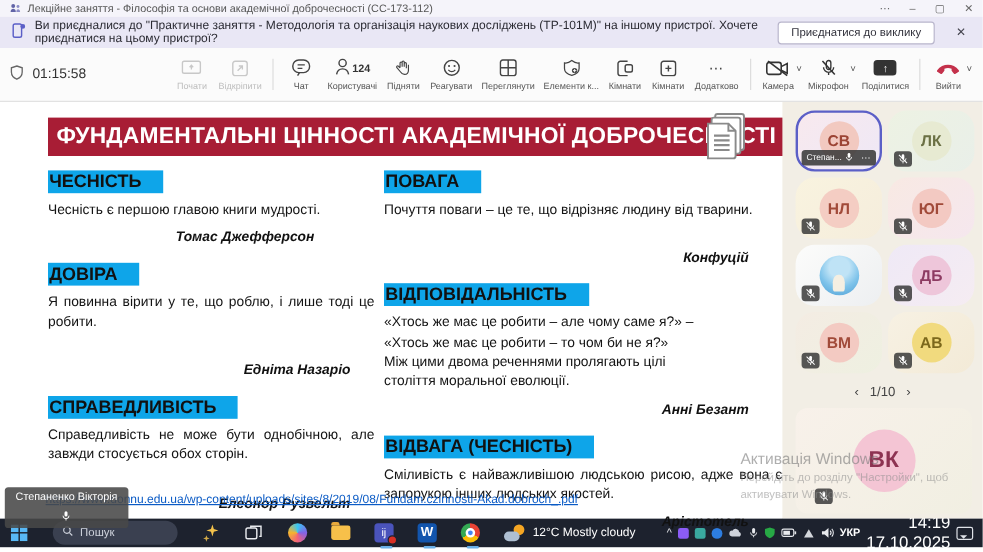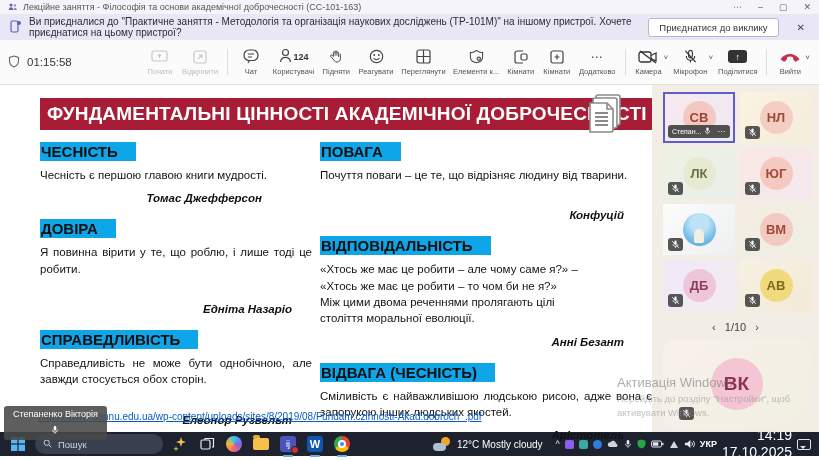--- a/index.html
+++ b/index.html
@@ -48,21 +48,21 @@
   .author.pr50 { padding-right:50px; }
   .author.pr20 { padding-right:20px; }
   .author.pr30 { padding-right:28px; }
   .author.a-gap { margin-top:26px; }
 
   .slide-link { position:absolute; left:38px; top:326px; font-size:10px; color:#0b5bc5; text-decoration:underline; white-space:nowrap; }
   .presenter { position:absolute; left:4px; top:321px; background:rgba(72,72,72,.88); color:#fff; font-size:9px; padding:3px 9px; border-radius:3px; display:flex; align-items:center; gap:6px; z-index:5; white-space:nowrap;flex-direction:column; }
 
   
   .tiles { position:absolute; top:7px; left:11px; display:grid; grid-template-columns:72px 72px; gap:5px; }
-  .tile { height:51px; border-radius:0; position:relative; display:flex; align-items:center; justify-content:center; }
+  .tile { height:51px; border-radius:16px; position:relative; display:flex; align-items:center; justify-content:center; }
   .tile-1 { background:linear-gradient(135deg,#f8e9ee,#eee8f6); border:2px solid #5b5fc7; }
   .tile-2 { background:linear-gradient(135deg,#edf2e3,#e9efe9); }
   .tile-3 { background:linear-gradient(135deg,#f9f3df,#f5eddc); }
   .tile-4 { background:linear-gradient(135deg,#f8e9e3,#f5e7ee); }
   .tile-5 { background:linear-gradient(135deg,#fcfcfb,#edeff1); }
   .tile-6 { background:linear-gradient(135deg,#f4ece3,#eef0e1); }
   .tile-7 { background:linear-gradient(135deg,#efe9f6,#f5ecf2); }
   .tile-8 { background:linear-gradient(135deg,#f7f1e3,#f3ead7); }
   .avatar { width:33px; height:33px; border-radius:50%; display:flex; align-items:center; justify-content:center; font-size:13px; font-weight:bold; }
   .av-1 { background:#f2c9c0; color:#9c4434; }
@@ -81,21 +81,21 @@
   .featured { position:absolute; top:255px; left:11px; width:147px; height:88px; border-radius:10px; background:linear-gradient(135deg,#f8f1ea,#f1efe2); display:flex; align-items:center; justify-content:center; }
   .featured .avatar { width:52px; height:52px; font-size:19px; background:#f4c5d4; color:#8d3352; }
   .featured .mutebadge { left:16px; bottom:8px; }
 
   
   .watermark { position:absolute; left:617px; top:375px; width:200px; z-index:9; pointer-events:none; color:rgba(125,125,125,.62); }
   .watermark .w1 { font-size:13px; }
   .watermark .w2 { font-size:9.5px; margin-top:3px; color:rgba(140,140,140,.55); }
 
   
-  .taskbar { height:24px; background:#1d222e; display:flex; align-items:center; padding:0 8px; gap:7px; color:#fff; }
+  .taskbar { height:24px; background:#1d222e; display:flex; align-items:center; padding:0 8px; gap:20px; color:#fff; }
   .search { width:128px; height:20px; background:#3a4050; border-radius:10px; display:flex; align-items:center; gap:6px; padding:0 8px; font-size:9.5px; color:#cfd3dc; }
   .app { width:20px; height:20px; display:flex; align-items:center; justify-content:center; position:relative; }
   .app .runbar { position:absolute; bottom:-3px; left:5px; width:10px; height:2px; background:#6ab0e8; border-radius:1px; }
   .word-sq { width:16px; height:16px; background:#1255ad; color:#fff; font-size:11px; font-weight:bold; border-radius:3px; display:flex; align-items:center; justify-content:center; }
   .chrome-c { width:16px; height:16px; border-radius:50%; background:conic-gradient(#ea4335 0 33%,#fbbc05 0 66%,#34a853 0 100%); position:relative; }
   .chrome-c:after { content:""; position:absolute; inset:4px; background:#4285f4; border:2px solid #fff; border-radius:50%; }
   .copilot-c { width:16px; height:16px; border-radius:50%; background:conic-gradient(#37c6f4,#8263e6,#f2617a,#f7b42c,#37c6f4); }
   .folder-i { width:16px; height:12px; background:#f7c04a; border-radius:2px; position:relative; }
   .folder-i:before { content:""; position:absolute; top:-3px; left:0; width:7px; height:3px; background:#e8a93c; border-radius:2px 2px 0 0; }
   .teams-i { width:16px; height:16px; background:#4a53bb; border-radius:3px; position:relative; display:flex; align-items:center; justify-content:center; color:#fff; font-size:9px; }
@@ -117,21 +117,21 @@
 
 <div class="titlebar">
   <span class="tb-appicon">
     <svg width="9" height="8" viewBox="0 0 9 8">
         <circle cx="3" cy="2" r="1.6" fill="#6264a7"></circle>
         <circle cx="7" cy="2.4" r="1.2" fill="#8b8cc7"></circle>
         <path d="M0.8 7c0-2 1.2-2.7 2.2-2.7S5.2 5 5.2 7z" fill="#6264a7"></path>
         <path d="M5.6 7c0-1.6.8-2.2 1.5-2.2S8.8 5.6 8.8 7z" fill="#8b8cc7"></path>
       </svg>
   </span>
-  <span>Лекційне заняття - Філософія та основи академічної доброчесності (CC-101-163)</span>
+  <span>Лекційне заняття - Філософія та основи академічної доброчесності (CC-173-112)</span>
   <div class="win-controls">
     <span>⋯</span>
     <span>–</span>
     <span>▢</span>
     <span>✕</span>
   </div>
 </div>
 
 <div class="notifbar">
   <span>
@@ -375,33 +375,33 @@
           <span>
             <svg width="7" height="8" viewBox="0 0 16 18">
                 <rect x="5.5" y="1" width="5" height="9" rx="2.5" fill="#fff"></rect>
                 <path d="M3 8.5a5 5 0 0 0 10 0M8 13.5v3" stroke="#fff" stroke-width="1.6" fill="none"></path>
               </svg>
           </span>
           <span class="nb-more">⋯</span>
         </div>
       </div>
 
+      <div class="tile tile-2">
+        <div class="avatar av-2">ЛК</div>
+        <div class="mutebadge">
+            <svg width="9" height="9" viewBox="0 0 16 16">
+              <rect x="6" y="1" width="4" height="7.5" rx="2" fill="#fff"></rect>
+              <path d="M3.5 7a4.5 4.5 0 0 0 9 0M8 11.5v3" stroke="#fff" stroke-width="1.3" fill="none"></path>
+              <line x1="2" y1="2" x2="14" y2="14" stroke="#fff" stroke-width="1.5"></line>
+            </svg>
+          </div>
+      </div>
+
       <div class="tile tile-3">
         <div class="avatar av-3">НЛ</div>
-        <div class="mutebadge">
-            <svg width="9" height="9" viewBox="0 0 16 16">
-              <rect x="6" y="1" width="4" height="7.5" rx="2" fill="#fff"></rect>
-              <path d="M3.5 7a4.5 4.5 0 0 0 9 0M8 11.5v3" stroke="#fff" stroke-width="1.3" fill="none"></path>
-              <line x1="2" y1="2" x2="14" y2="14" stroke="#fff" stroke-width="1.5"></line>
-            </svg>
-          </div>
-      </div>
-
-      <div class="tile tile-2">
-        <div class="avatar av-2">ЛК</div>
         <div class="mutebadge">
             <svg width="9" height="9" viewBox="0 0 16 16">
               <rect x="6" y="1" width="4" height="7.5" rx="2" fill="#fff"></rect>
               <path d="M3.5 7a4.5 4.5 0 0 0 9 0M8 11.5v3" stroke="#fff" stroke-width="1.3" fill="none"></path>
               <line x1="2" y1="2" x2="14" y2="14" stroke="#fff" stroke-width="1.5"></line>
             </svg>
           </div>
       </div>
 
       <div class="tile tile-4">
@@ -421,33 +421,33 @@
           </div>
         <div class="mutebadge">
             <svg width="9" height="9" viewBox="0 0 16 16">
               <rect x="6" y="1" width="4" height="7.5" rx="2" fill="#fff"></rect>
               <path d="M3.5 7a4.5 4.5 0 0 0 9 0M8 11.5v3" stroke="#fff" stroke-width="1.3" fill="none"></path>
               <line x1="2" y1="2" x2="14" y2="14" stroke="#fff" stroke-width="1.5"></line>
             </svg>
           </div>
       </div>
 
+      <div class="tile tile-7">
+        <div class="avatar av-7">ДБ</div>
+        <div class="mutebadge">
+            <svg width="9" height="9" viewBox="0 0 16 16">
+              <rect x="6" y="1" width="4" height="7.5" rx="2" fill="#fff"></rect>
+              <path d="M3.5 7a4.5 4.5 0 0 0 9 0M8 11.5v3" stroke="#fff" stroke-width="1.3" fill="none"></path>
+              <line x1="2" y1="2" x2="14" y2="14" stroke="#fff" stroke-width="1.5"></line>
+            </svg>
+          </div>
+      </div>
+
       <div class="tile tile-6">
         <div class="avatar av-6">ВМ</div>
-        <div class="mutebadge">
-            <svg width="9" height="9" viewBox="0 0 16 16">
-              <rect x="6" y="1" width="4" height="7.5" rx="2" fill="#fff"></rect>
-              <path d="M3.5 7a4.5 4.5 0 0 0 9 0M8 11.5v3" stroke="#fff" stroke-width="1.3" fill="none"></path>
-              <line x1="2" y1="2" x2="14" y2="14" stroke="#fff" stroke-width="1.5"></line>
-            </svg>
-          </div>
-      </div>
-
-      <div class="tile tile-7">
-        <div class="avatar av-7">ДБ</div>
         <div class="mutebadge">
             <svg width="9" height="9" viewBox="0 0 16 16">
               <rect x="6" y="1" width="4" height="7.5" rx="2" fill="#fff"></rect>
               <path d="M3.5 7a4.5 4.5 0 0 0 9 0M8 11.5v3" stroke="#fff" stroke-width="1.3" fill="none"></path>
               <line x1="2" y1="2" x2="14" y2="14" stroke="#fff" stroke-width="1.5"></line>
             </svg>
           </div>
       </div>
 
       <div class="tile tile-8">

